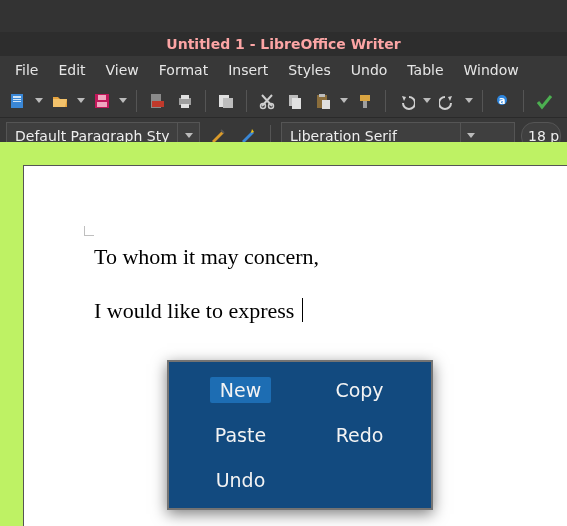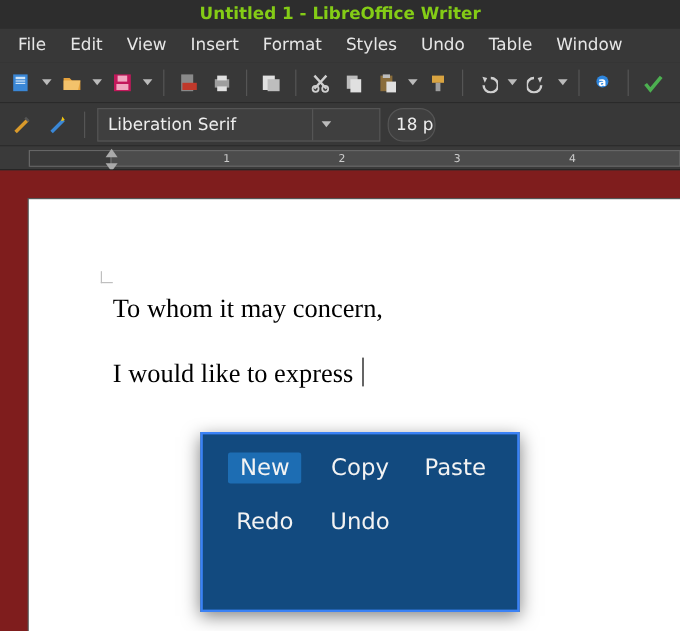--- a/index.html
+++ b/index.html
@@ -12,23 +12,24 @@
     position: relative;
   }
 
   
   .titlebar {
     height: 24px;
     background: #2d2d2d;
     display: flex;
     align-items: center;
     justify-content: center;
-    color: #84cc16;
+    color: #fca5a5;
     font-weight: bold;
     font-size: 14px;
+    margin-top: 32px;
   }
 
   
   .menubar {
     height: 28px;
     background: #383838;
     display: flex;
     align-items: center;
     padding: 0 6px;
     gap: 2px;
@@ -152,21 +153,21 @@
   .ruler-marker.bottom {
     top: 10px;
     border-bottom: none;
     border-top: 7px solid #aaa;
   }
 
   
   .workspace {
     position: absolute;
     left: 0; right: 0; top: 142px; bottom: 0;
-    background: #7f1d1d;
+    background: #bef264;
     overflow: hidden;
     text-align: right;
   }
   .page {
     position: absolute;
     left: 24px;
     top: 24px;
     width: 640px;
     height: 520px;
     background: #fff;
@@ -197,24 +198,24 @@
   }
 
   
   .overlay {
     position: absolute;
     left: 167px;
     top: 360px;
     width: 266px;
     height: 150px;
     background: #124a7f;
-    border: 2px solid #3b82f6;
+    border: 2px solid #737373;
     box-shadow: 0 4px 14px rgba(0,0,0,0.5);
     display: grid;
-    grid-template-columns: 1fr 1fr 1fr;
+    grid-template-columns: 1fr 1fr;
     grid-template-rows: 1fr 1fr 1fr;
     padding: 8px 12px;
     gap: 4px 0;
   }
   .overlay .ov-item {
     display:flex;
     align-items:center;
     justify-content:center;
     color: #f3f3f3;
     font-size: 19px;
@@ -232,22 +233,22 @@
 <body>
 
 <div class="titlebar">
   <span>Untitled 1 - LibreOffice Writer</span>
 </div>
 
 <div class="menubar">
   <span class="menu-item">File</span>
   <span class="menu-item">Edit</span>
   <span class="menu-item">View</span>
+  <span class="menu-item">Format</span>
   <span class="menu-item">Insert</span>
-  <span class="menu-item">Format</span>
   <span class="menu-item">Styles</span>
   <span class="menu-item">Undo</span>
   <span class="menu-item">Table</span>
   <span class="menu-item">Window</span>
 
 </div>
 
 <div class="toolbar">
   <div class="tbtn">
     <svg width="18" height="18">
@@ -365,20 +366,24 @@
   <div class="sep"></div>
 
   <div class="tbtn">
     <svg width="18" height="18">
         <path d="M3 10l4 5L16 4" fill="none" stroke="#4caf50" stroke-width="3"></path>
       </svg>
   </div>
 </div>
 
 <div class="fmt-row">
+  <div class="combo style-combo">
+    <span class="combo-text">Default Paragraph Sty</span>
+    <span class="combo-btn"></span>
+  </div>
 
   <div class="tbtn">
     <svg width="18" height="18">
         <path d="M3 14L13 4l2 2L5 16z" fill="#d99a2b"></path>
         <path d="M12 3l3 3" stroke="#555" stroke-width="2"></path>
       </svg>
   </div>
   <div class="tbtn">
     <svg width="18" height="18">
         <path d="M3 14L13 4l2 2L5 16z" fill="#3a87d6"></path>

